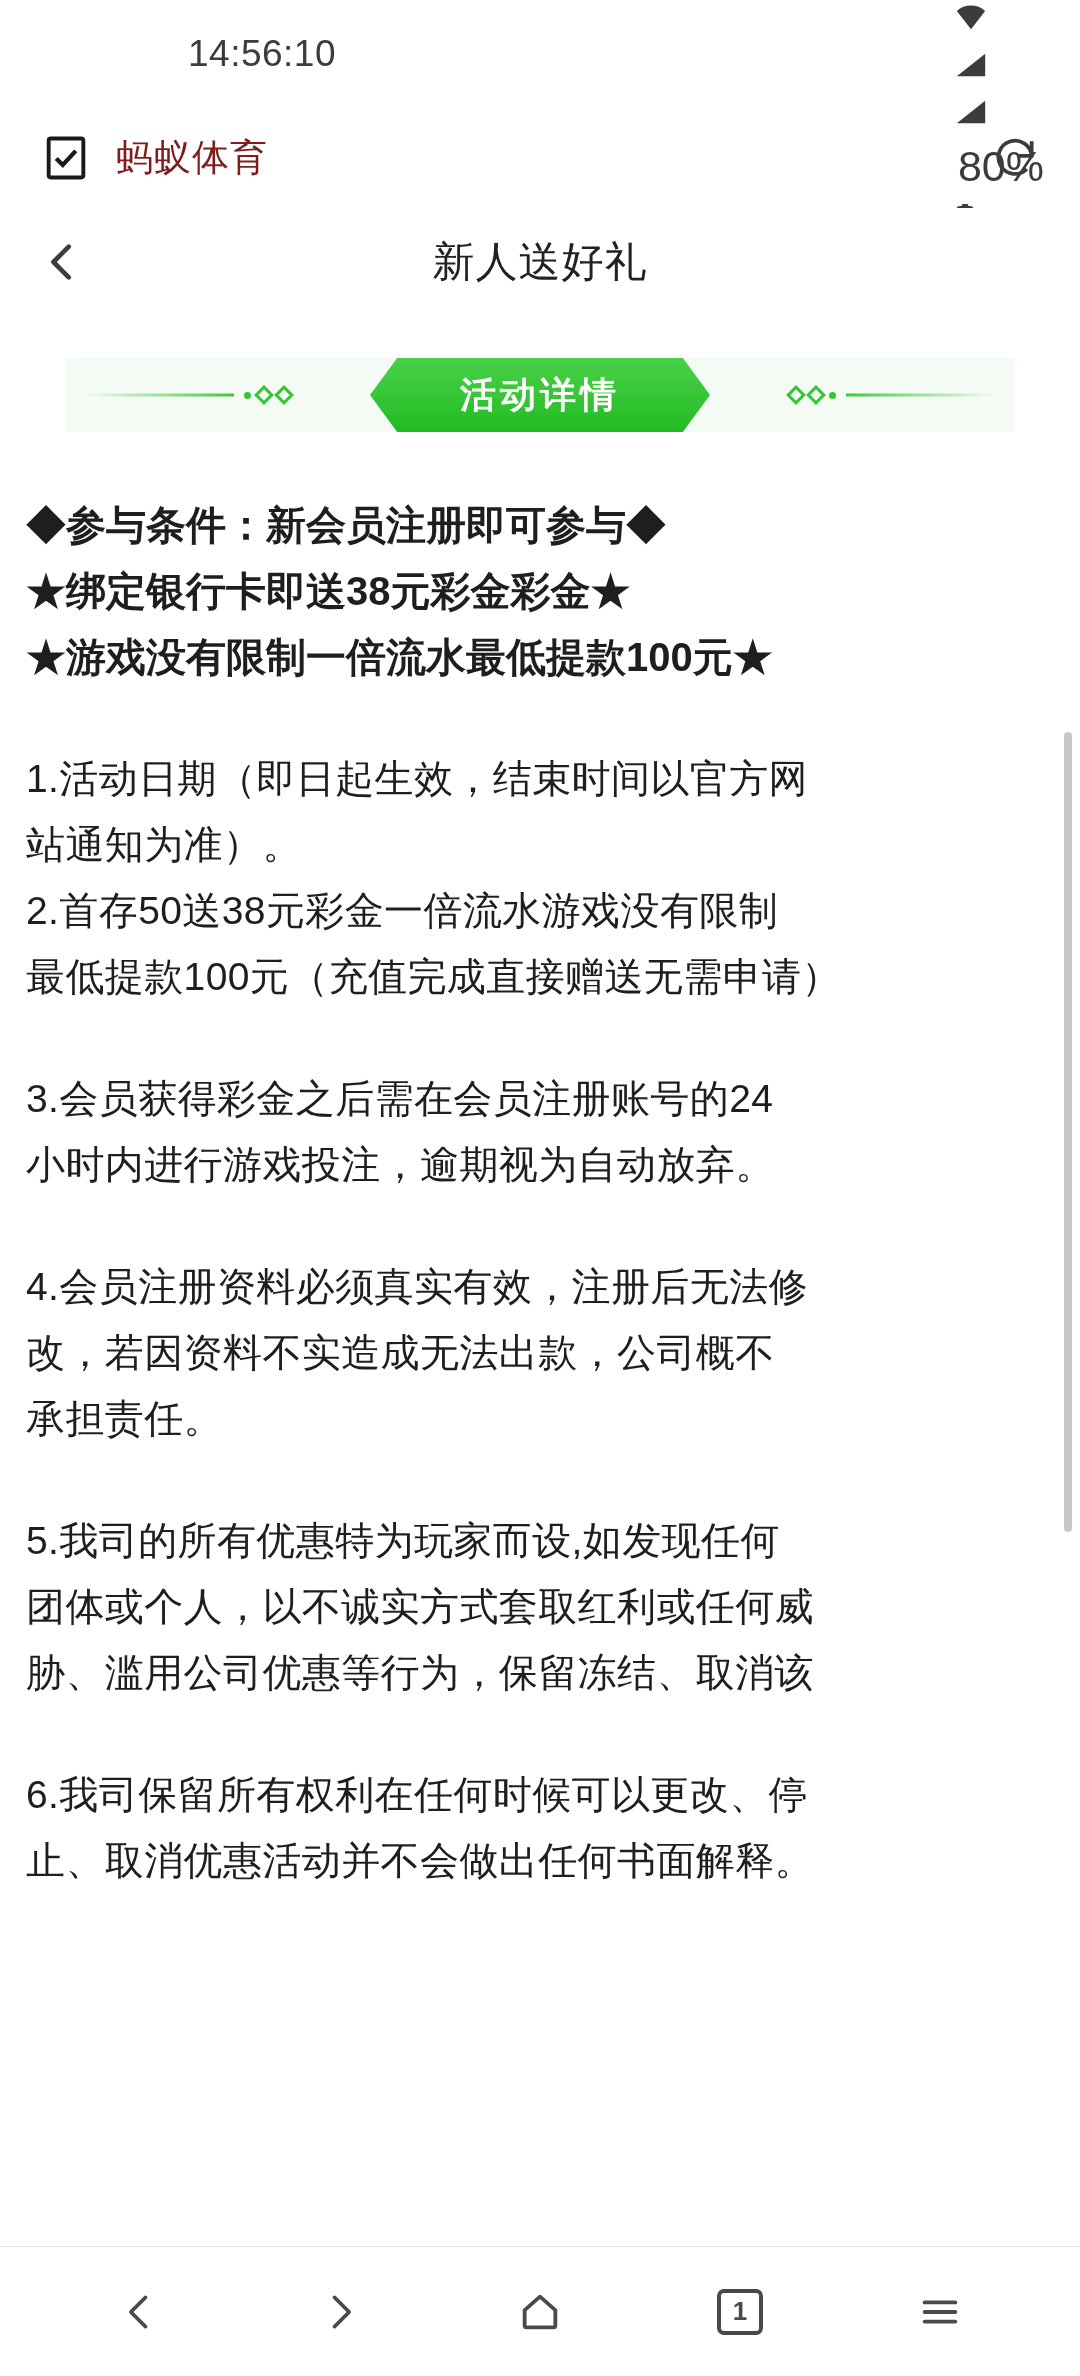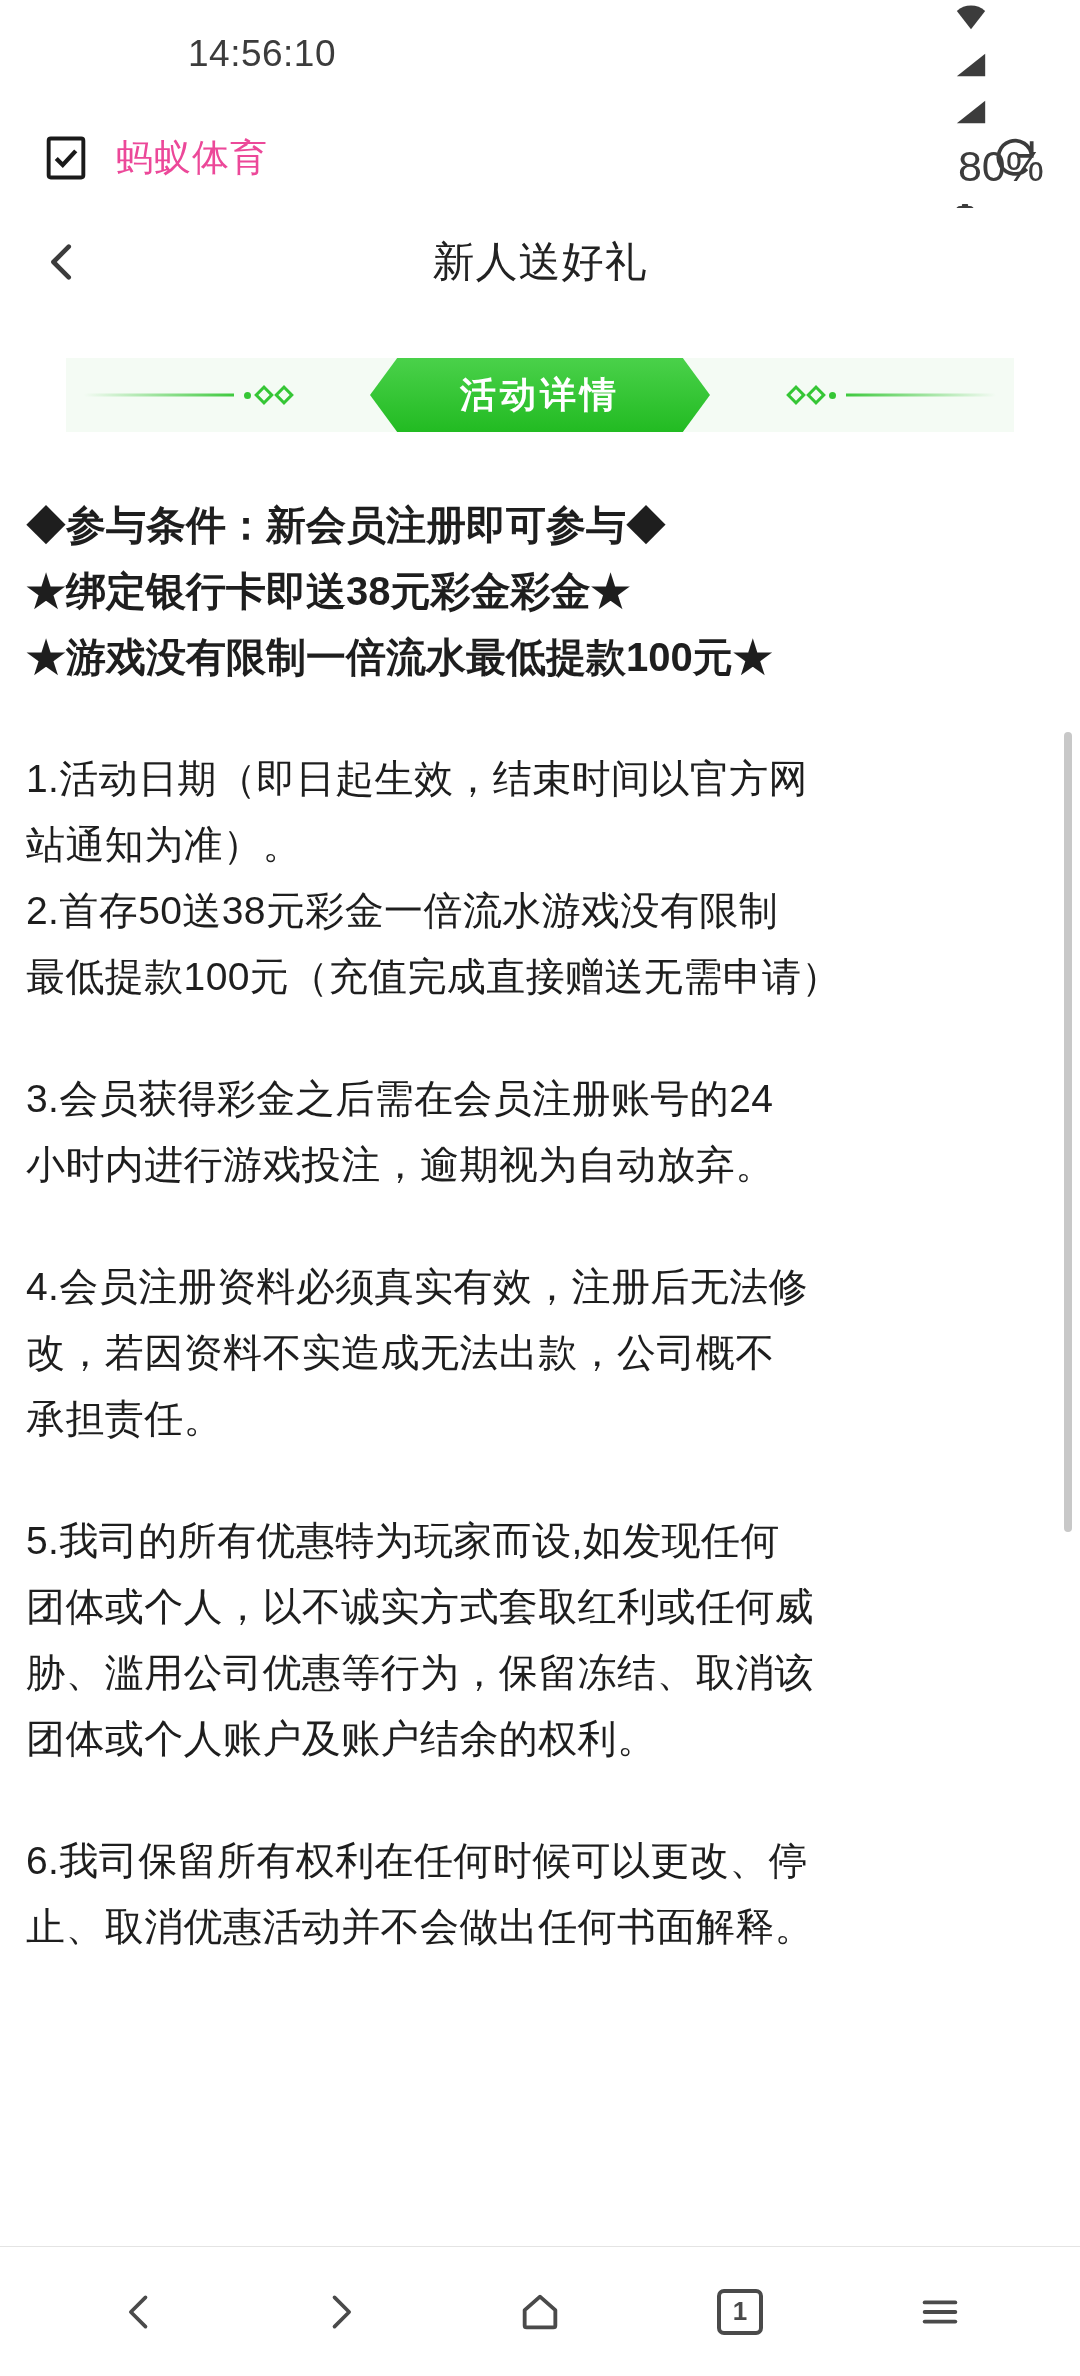--- a/index.html
+++ b/index.html
@@ -68,21 +68,21 @@
     align-items: center;
     padding: 0 40px;
     background: #ffffff;
   }
   .app-logo {
     width: 52px; height: 52px;
     flex: 0 0 auto;
   }
   .app-title {
     font-size: 37px;
-    color: #ec4899;
+    color: #7f1d1d;
     margin-left: 24px;
     letter-spacing: 1px;
     text-align: center;
   }
   .header-spacer { flex: 1; }
   .refresh-btn { width: 50px; height: 50px; }
 
   
   .page-bar {
     height: 108px;
@@ -319,21 +319,20 @@
       </div>
       <div class="para">
         <div class="line">4.会员注册资料必须真实有效，注册后无法修</div>
         <div class="line">改，若因资料不实造成无法出款，公司概不</div>
         <div class="line">承担责任。</div>
       </div>
       <div class="para">
         <div class="line">5.我司的所有优惠特为玩家而设,如发现任何</div>
         <div class="line">团体或个人，以不诚实方式套取红利或任何威</div>
         <div class="line">胁、滥用公司优惠等行为，保留冻结、取消该</div>
-        <div class="line">团体或个人账户及账户结余的权利。</div>
       </div>
       <div class="para">
         <div class="line">6.我司保留所有权利在任何时候可以更改、停</div>
         <div class="line">止、取消优惠活动并不会做出任何书面解释。</div>
       </div>
     </div>
   <div class="scrollbar"></div>
 </div>
 
 <div class="bottom-nav">

